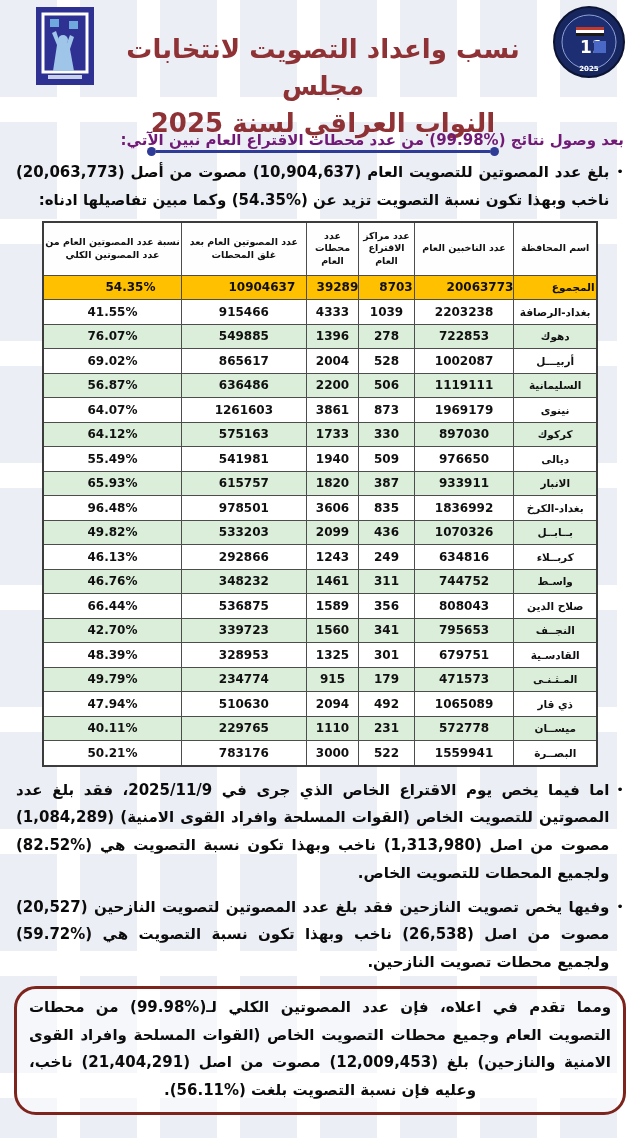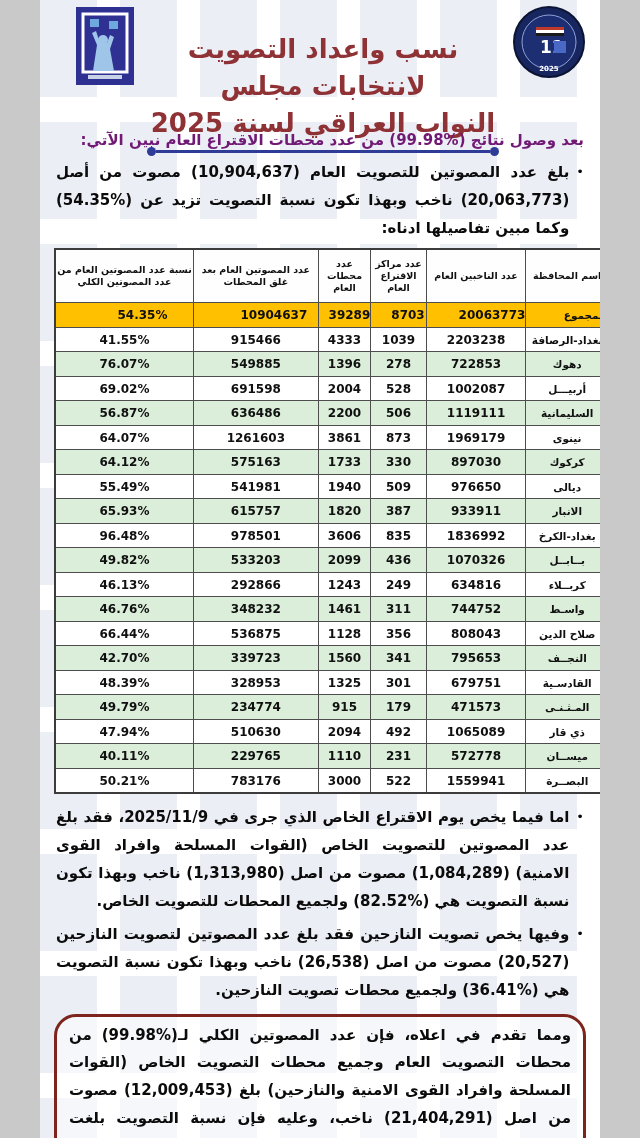--- a/index.html
+++ b/index.html
@@ -1,17 +1,17 @@
 <!DOCTYPE html>
 <html style="--title-red: #8f3236; --divider-navy: #2e3b97; --total-yellow: #ffc000; --row-green: #daeeda; --box-border-red: #7d241c; --logo-blue: #2e3192; --badge-navy: #17265f;"><head>
 <meta charset="utf-8">
 <style>
   html,body{margin:0;padding:0;background:#c9c9c9;}
   .page{
-    width:560px;height:1138px;position:relative;background:#ffffff;
+    width:640px;height:1138px;position:relative;background:#ffffff;
     font-family:"DejaVu Sans","Liberation Sans",sans-serif;
     overflow:hidden;margin:0 auto;
   }
   
   .watermark{
     position:absolute;inset:0;z-index:0;
     background-image:
       repeating-linear-gradient(to bottom, rgba(255,255,255,0) 0 97px, #ffffff 97px 122px),
       repeating-linear-gradient(to right, #e9ecf4 0 57px, #ffffff 57px 80px);
     opacity:.85;
@@ -149,21 +149,21 @@
             <td class="c-centers">278</td>
             <td class="c-stations">1396</td>
             <td class="c-voted">549885</td>
             <td class="c-pct">76.07%</td>
           </tr>
           <tr>
             <td class="c-name">أربيـــل</td>
             <td class="c-voters">1002087</td>
             <td class="c-centers">528</td>
             <td class="c-stations">2004</td>
-            <td class="c-voted">691598</td>
+            <td class="c-voted">865617</td>
             <td class="c-pct">69.02%</td>
           </tr>
           <tr class="green">
             <td class="c-name">السليمانية</td>
             <td class="c-voters">1119111</td>
             <td class="c-centers">506</td>
             <td class="c-stations">2200</td>
             <td class="c-voted">636486</td>
             <td class="c-pct">56.87%</td>
           </tr>
@@ -228,21 +228,21 @@
             <td class="c-voters">744752</td>
             <td class="c-centers">311</td>
             <td class="c-stations">1461</td>
             <td class="c-voted">348232</td>
             <td class="c-pct">46.76%</td>
           </tr>
           <tr>
             <td class="c-name">صلاح الدين</td>
             <td class="c-voters">808043</td>
             <td class="c-centers">356</td>
-            <td class="c-stations">1128</td>
+            <td class="c-stations">1589</td>
             <td class="c-voted">536875</td>
             <td class="c-pct">66.44%</td>
           </tr>
           <tr class="green">
             <td class="c-name">النجــف</td>
             <td class="c-voters">795653</td>
             <td class="c-centers">341</td>
             <td class="c-stations">1560</td>
             <td class="c-voted">339723</td>
             <td class="c-pct">42.70%</td>
@@ -290,18 +290,18 @@
         </tbody>
     </table>
 
     <div class="bullet">
       <span class="marker">•</span>
       <p>اما فيما يخص يوم الاقتراع الخاص الذي جرى في 2025/11/9، فقد بلغ عدد المصوتين للتصويت الخاص (القوات المسلحة وافراد القوى الامنية) (1,084,289) مصوت من اصل (1,313,980) ناخب وبهذا تكون نسبة التصويت هي (%82.52) ولجميع المحطات للتصويت الخاص.</p>
     </div>
 
     <div class="bullet">
       <span class="marker">•</span>
-      <p>وفيها يخص تصويت النازحين فقد بلغ عدد المصوتين لتصويت النازحين (20,527) مصوت من اصل (26,538) ناخب وبهذا تكون نسبة التصويت هي (%36.41) ولجميع محطات تصويت النازحين.</p>
+      <p>وفيها يخص تصويت النازحين فقد بلغ عدد المصوتين لتصويت النازحين (20,527) مصوت من اصل (26,538) ناخب وبهذا تكون نسبة التصويت هي (%59.72) ولجميع محطات تصويت النازحين.</p>
     </div>
 
     <div class="redbox">ومما تقدم في اعلاه، فإن عدد المصوتين الكلي لـ(%99.98) من محطات التصويت العام وجميع محطات التصويت الخاص (القوات المسلحة وافراد القوى الامنية والنازحين) بلغ (12,009,453) مصوت من اصل (21,404,291) ناخب، وعليه فإن نسبة التصويت بلغت (%56.11).</div>
   </div>
 </div>
 
 </body></html>

